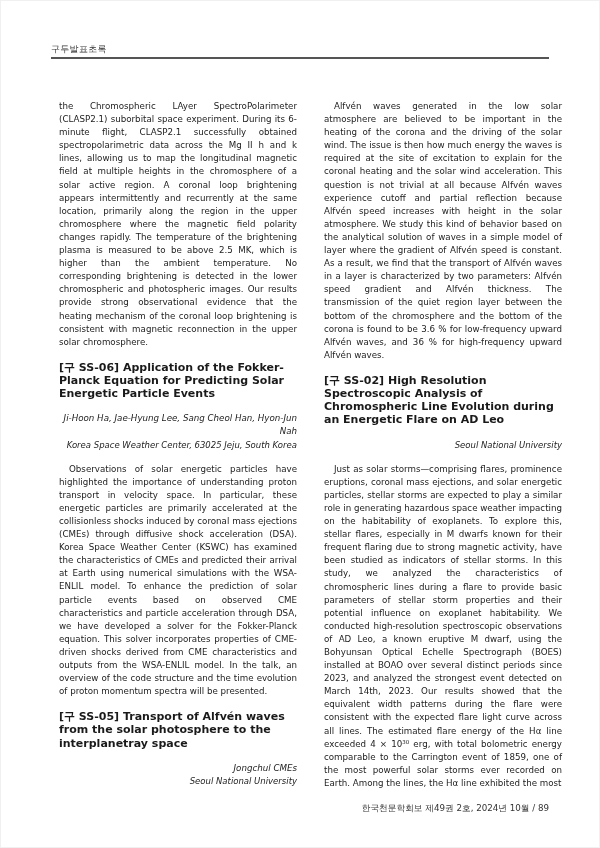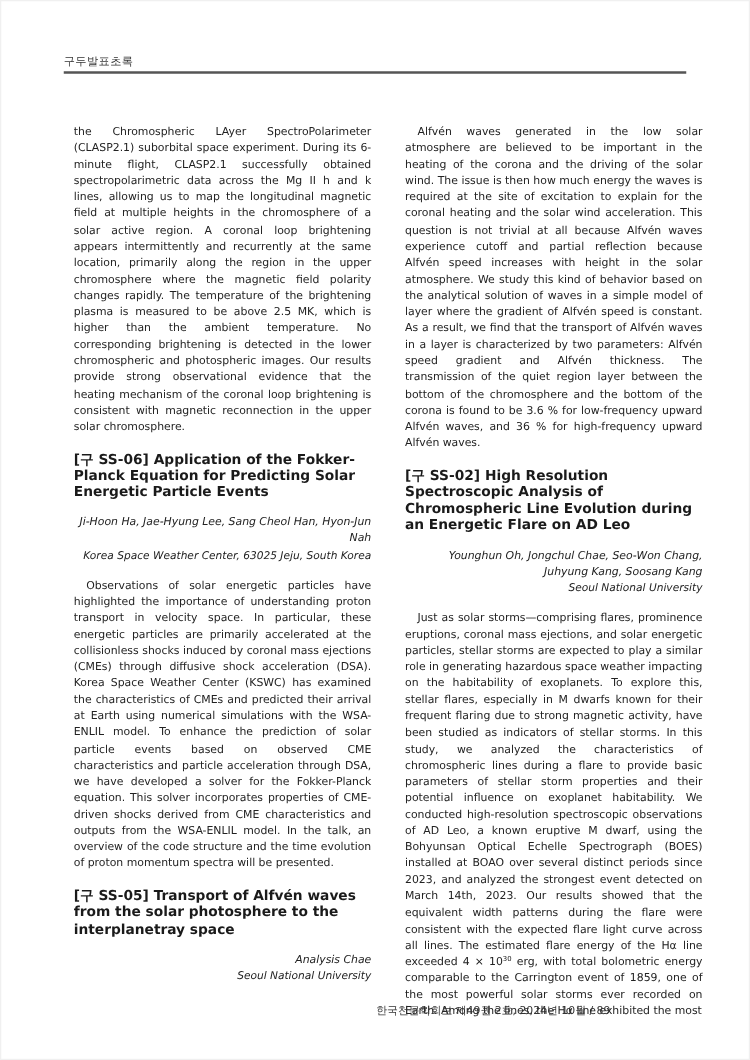--- a/index.html
+++ b/index.html
@@ -74,20 +74,21 @@
       font-style: italic;
       text-align: right;
       font-size: 8.5px;
       line-height: 12px;
     }
     .footer {
       position: absolute;
       top: 802px;
       left: 300px;
       width: 248px;
+      text-align: right;
       font-size: 8.7px;
       color: #333;
     }
     sup { font-size: 5.5px; vertical-align: 3px; line-height: 0; }
   </style>
 </head>
 <body>
 
 <div class="page-frame">
 
@@ -99,30 +100,29 @@
 
     <div>
       <div class="section-title">[구 SS-06] Application of the Fokker-Planck Equation for Predicting Solar Energetic Particle Events</div>
       <p class="authors">Ji-Hoon Ha, Jae-Hyung Lee, Sang Cheol Han, Hyon-Jun Nah</p>
       <p class="affiliation">Korea Space Weather Center, 63025 Jeju, South Korea</p>
       <p class="para indent">Observations of solar energetic particles have highlighted the importance of understanding proton transport in velocity space. In particular, these energetic particles are primarily accelerated at the collisionless shocks induced by coronal mass ejections (CMEs) through diffusive shock acceleration (DSA). Korea Space Weather Center (KSWC) has examined the characteristics of CMEs and predicted their arrival at Earth using numerical simulations with the WSA-ENLIL model. To enhance the prediction of solar particle events based on observed CME characteristics and particle acceleration through DSA, we have developed a solver for the Fokker-Planck equation. This solver incorporates properties of CME-driven shocks derived from CME characteristics and outputs from the WSA-ENLIL model. In the talk, an overview of the code structure and the time evolution of proton momentum spectra will be presented.</p>
     </div>
 
     <div>
       <div class="section-title">[구 SS-05] Transport of Alfvén waves from the solar photosphere to the interplanetray space</div>
-      <p class="authors">Analysis Chae</p>
+      <p class="authors">Jongchul CMEs</p>
       <p class="affiliation">Seoul National University</p>
     </div>
   </div>
 
   <div class="column col-right">
     <p class="para indent">Alfvén waves generated in the low solar atmosphere are believed to be important in the heating of the corona and the driving of the solar wind. The issue is then how much energy the waves is required at the site of excitation to explain for the coronal heating and the solar wind acceleration. This question is not trivial at all because  Alfvén waves experience cutoff and partial reflection because Alfvén speed increases with height in the solar atmosphere. We study this kind of behavior based on the analytical solution of waves in a simple model of layer where the gradient of Alfvén speed is constant. As a result, we find that the transport of Alfvén waves in a layer is characterized by two parameters: Alfvén speed gradient and Alfvén thickness. The transmission of the quiet region layer between the bottom of the chromosphere and the bottom of the corona is found to be 3.6 % for low-frequency upward Alfvén waves, and 36 % for high-frequency upward Alfvén waves.</p>
 
     <div>
       <div class="section-title">[구 SS-02] High Resolution Spectroscopic Analysis of Chromospheric Line Evolution during an Energetic Flare on AD Leo</div>
-      <p class="authors">Younghun Oh, Jongchul Chae, Seo-Won Chang, Juhyung Kang, Soosang Kang</p>
       <p class="affiliation">Seoul National University</p>
       <p class="para indent"><span>Just as solar storms—comprising flares, prominence eruptions, coronal mass ejections, and solar energetic particles, stellar storms are expected to play a similar role in generating hazardous space weather impacting on the habitability of exoplanets. To explore this, stellar flares, especially in M dwarfs known for their frequent flaring due to strong magnetic activity, have been studied as indicators of stellar storms. In this study, we analyzed the characteristics of chromospheric lines during a flare to provide basic parameters of stellar storm properties and their potential influence on exoplanet habitability. We conducted high-resolution spectroscopic observations of AD Leo, a known eruptive M dwarf, using the Bohyunsan Optical Echelle Spectrograph (BOES) installed at BOAO over several distinct periods since 2023, and analyzed the strongest event detected on March 14th, 2023. Our results showed that the equivalent width patterns during the flare were consistent with the expected flare light curve across all lines. The estimated flare energy of the Hα line exceeded 4 × 10</span><sup>30</sup><span> erg, with total bolometric energy comparable to the Carrington event of 1859, one of the most powerful solar storms ever recorded on Earth. Among the lines, the Hα line exhibited the most</span></p>
     </div>
   </div>
 
   <div class="footer">한국천문학회보 제49권 2호, 2024년 10월 / 89</div>
 </div>
 
 </body></html>

